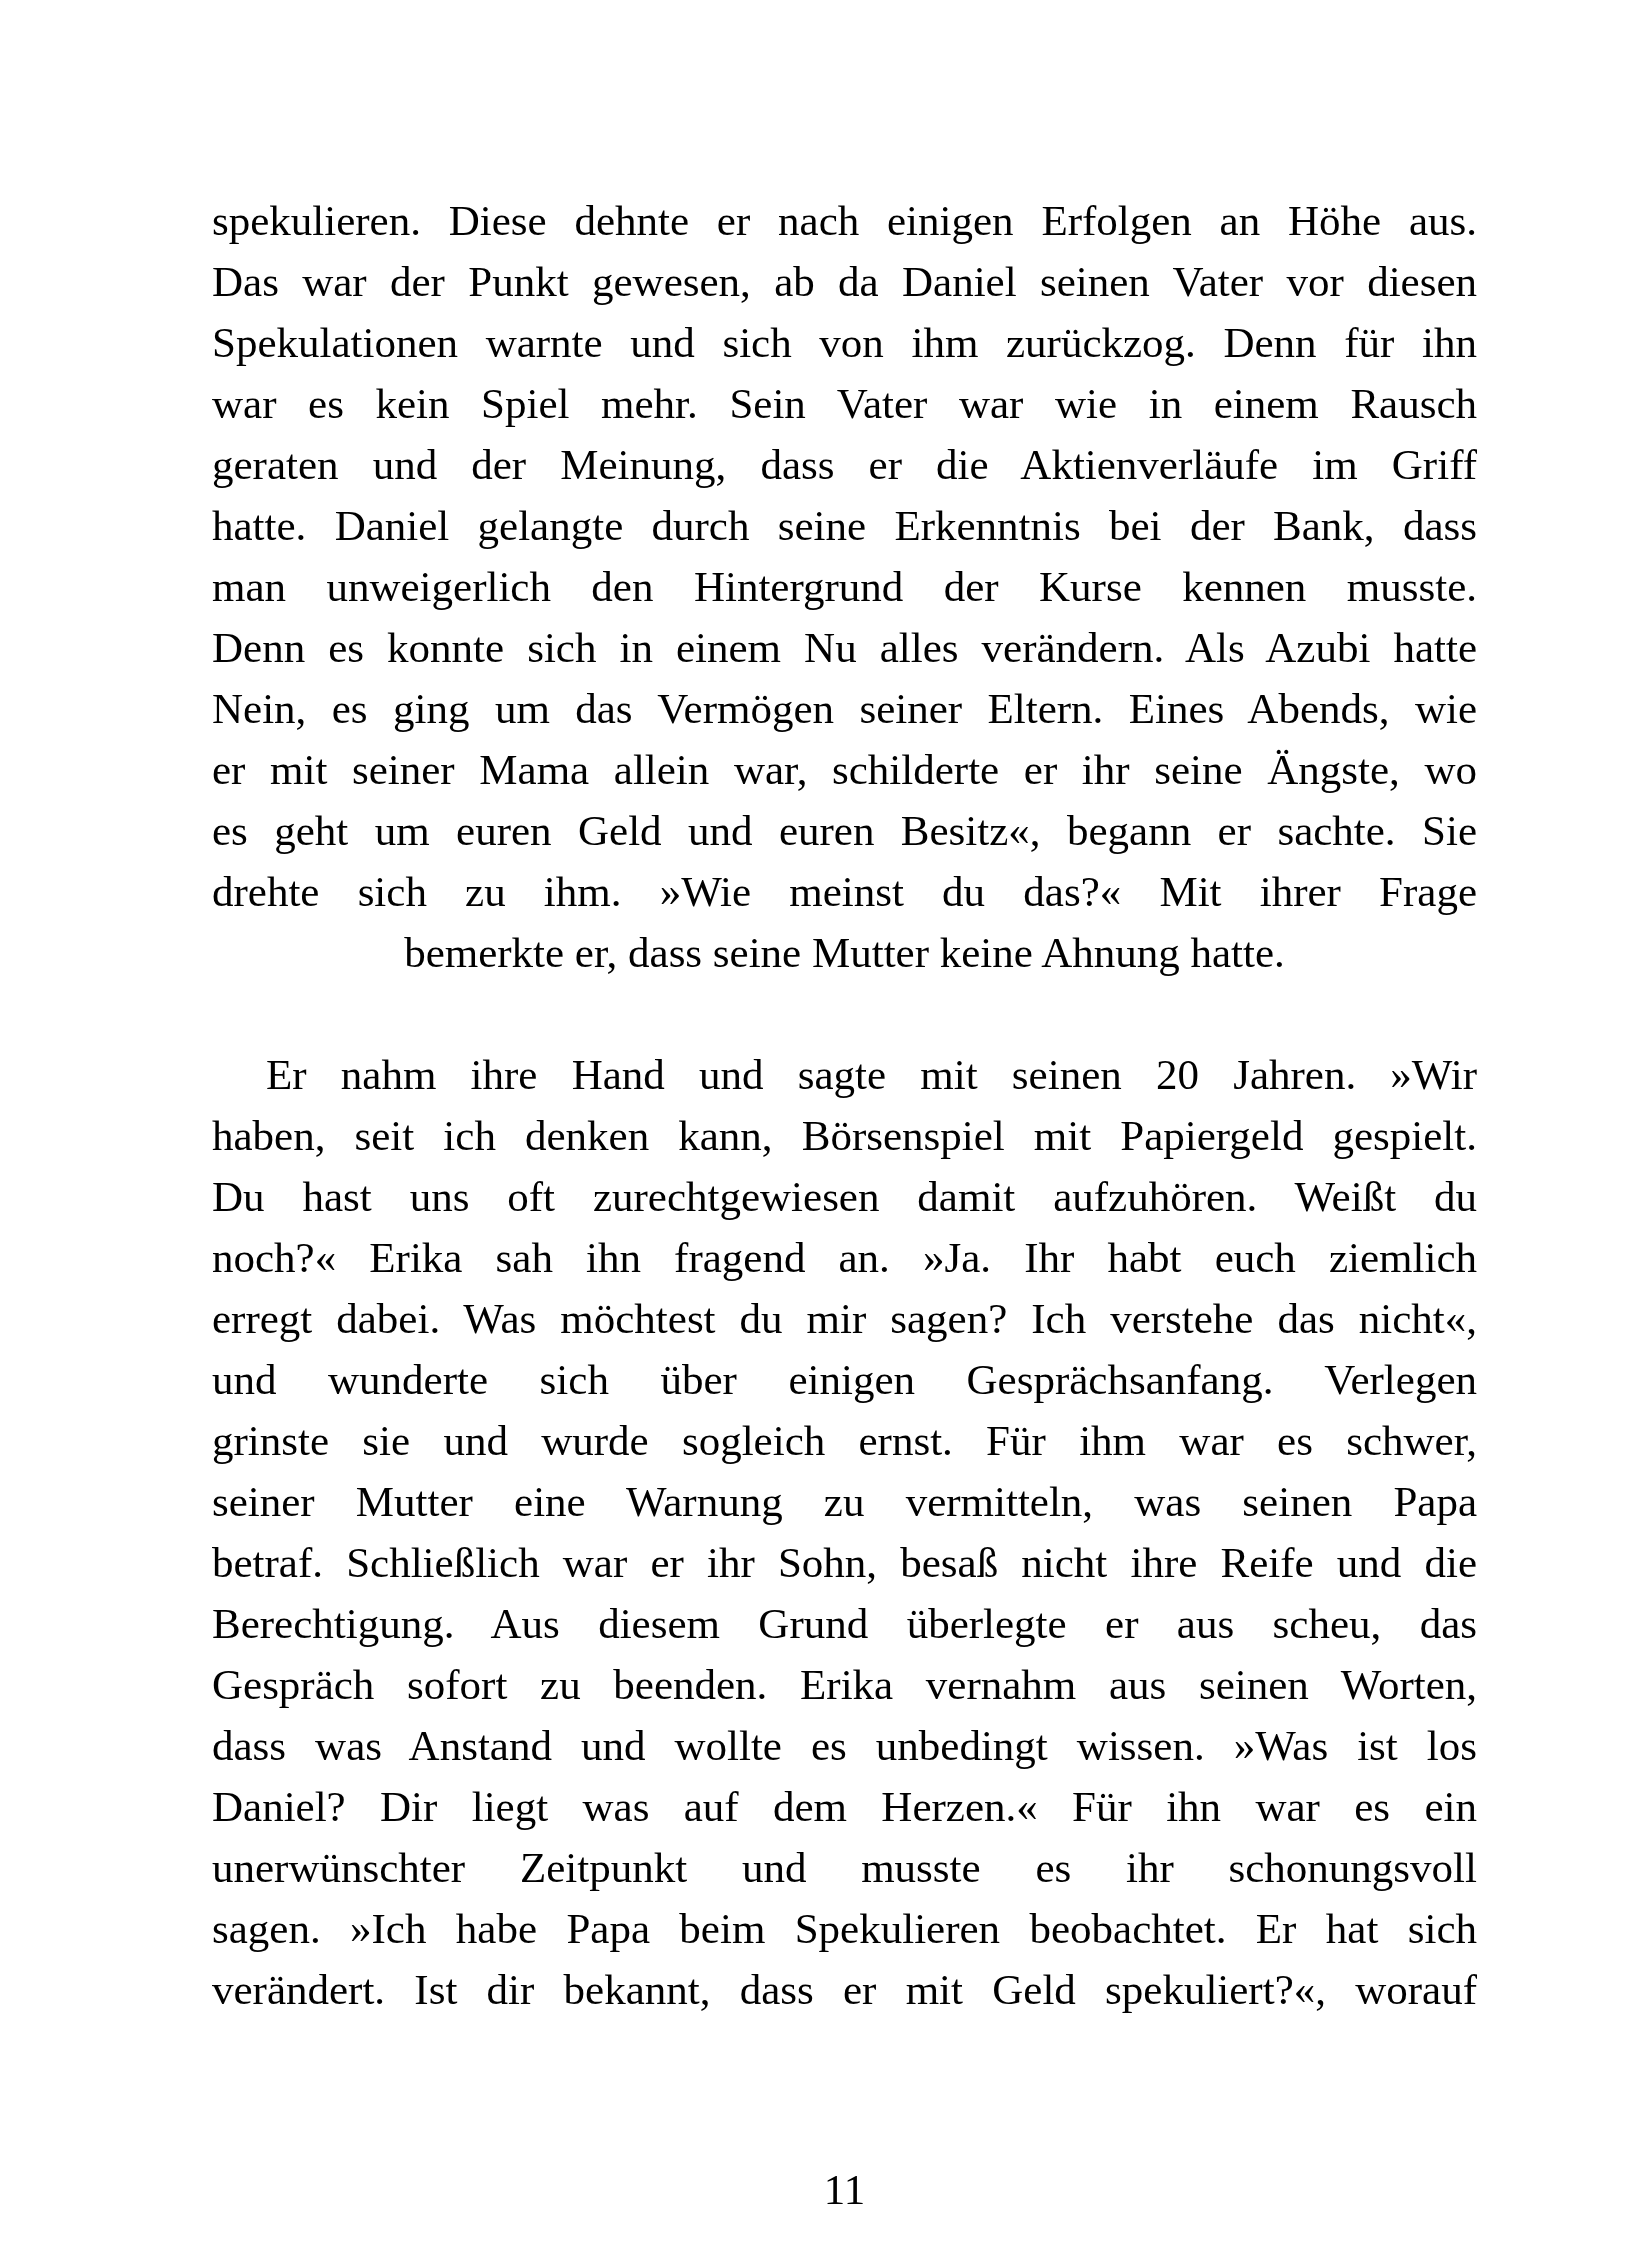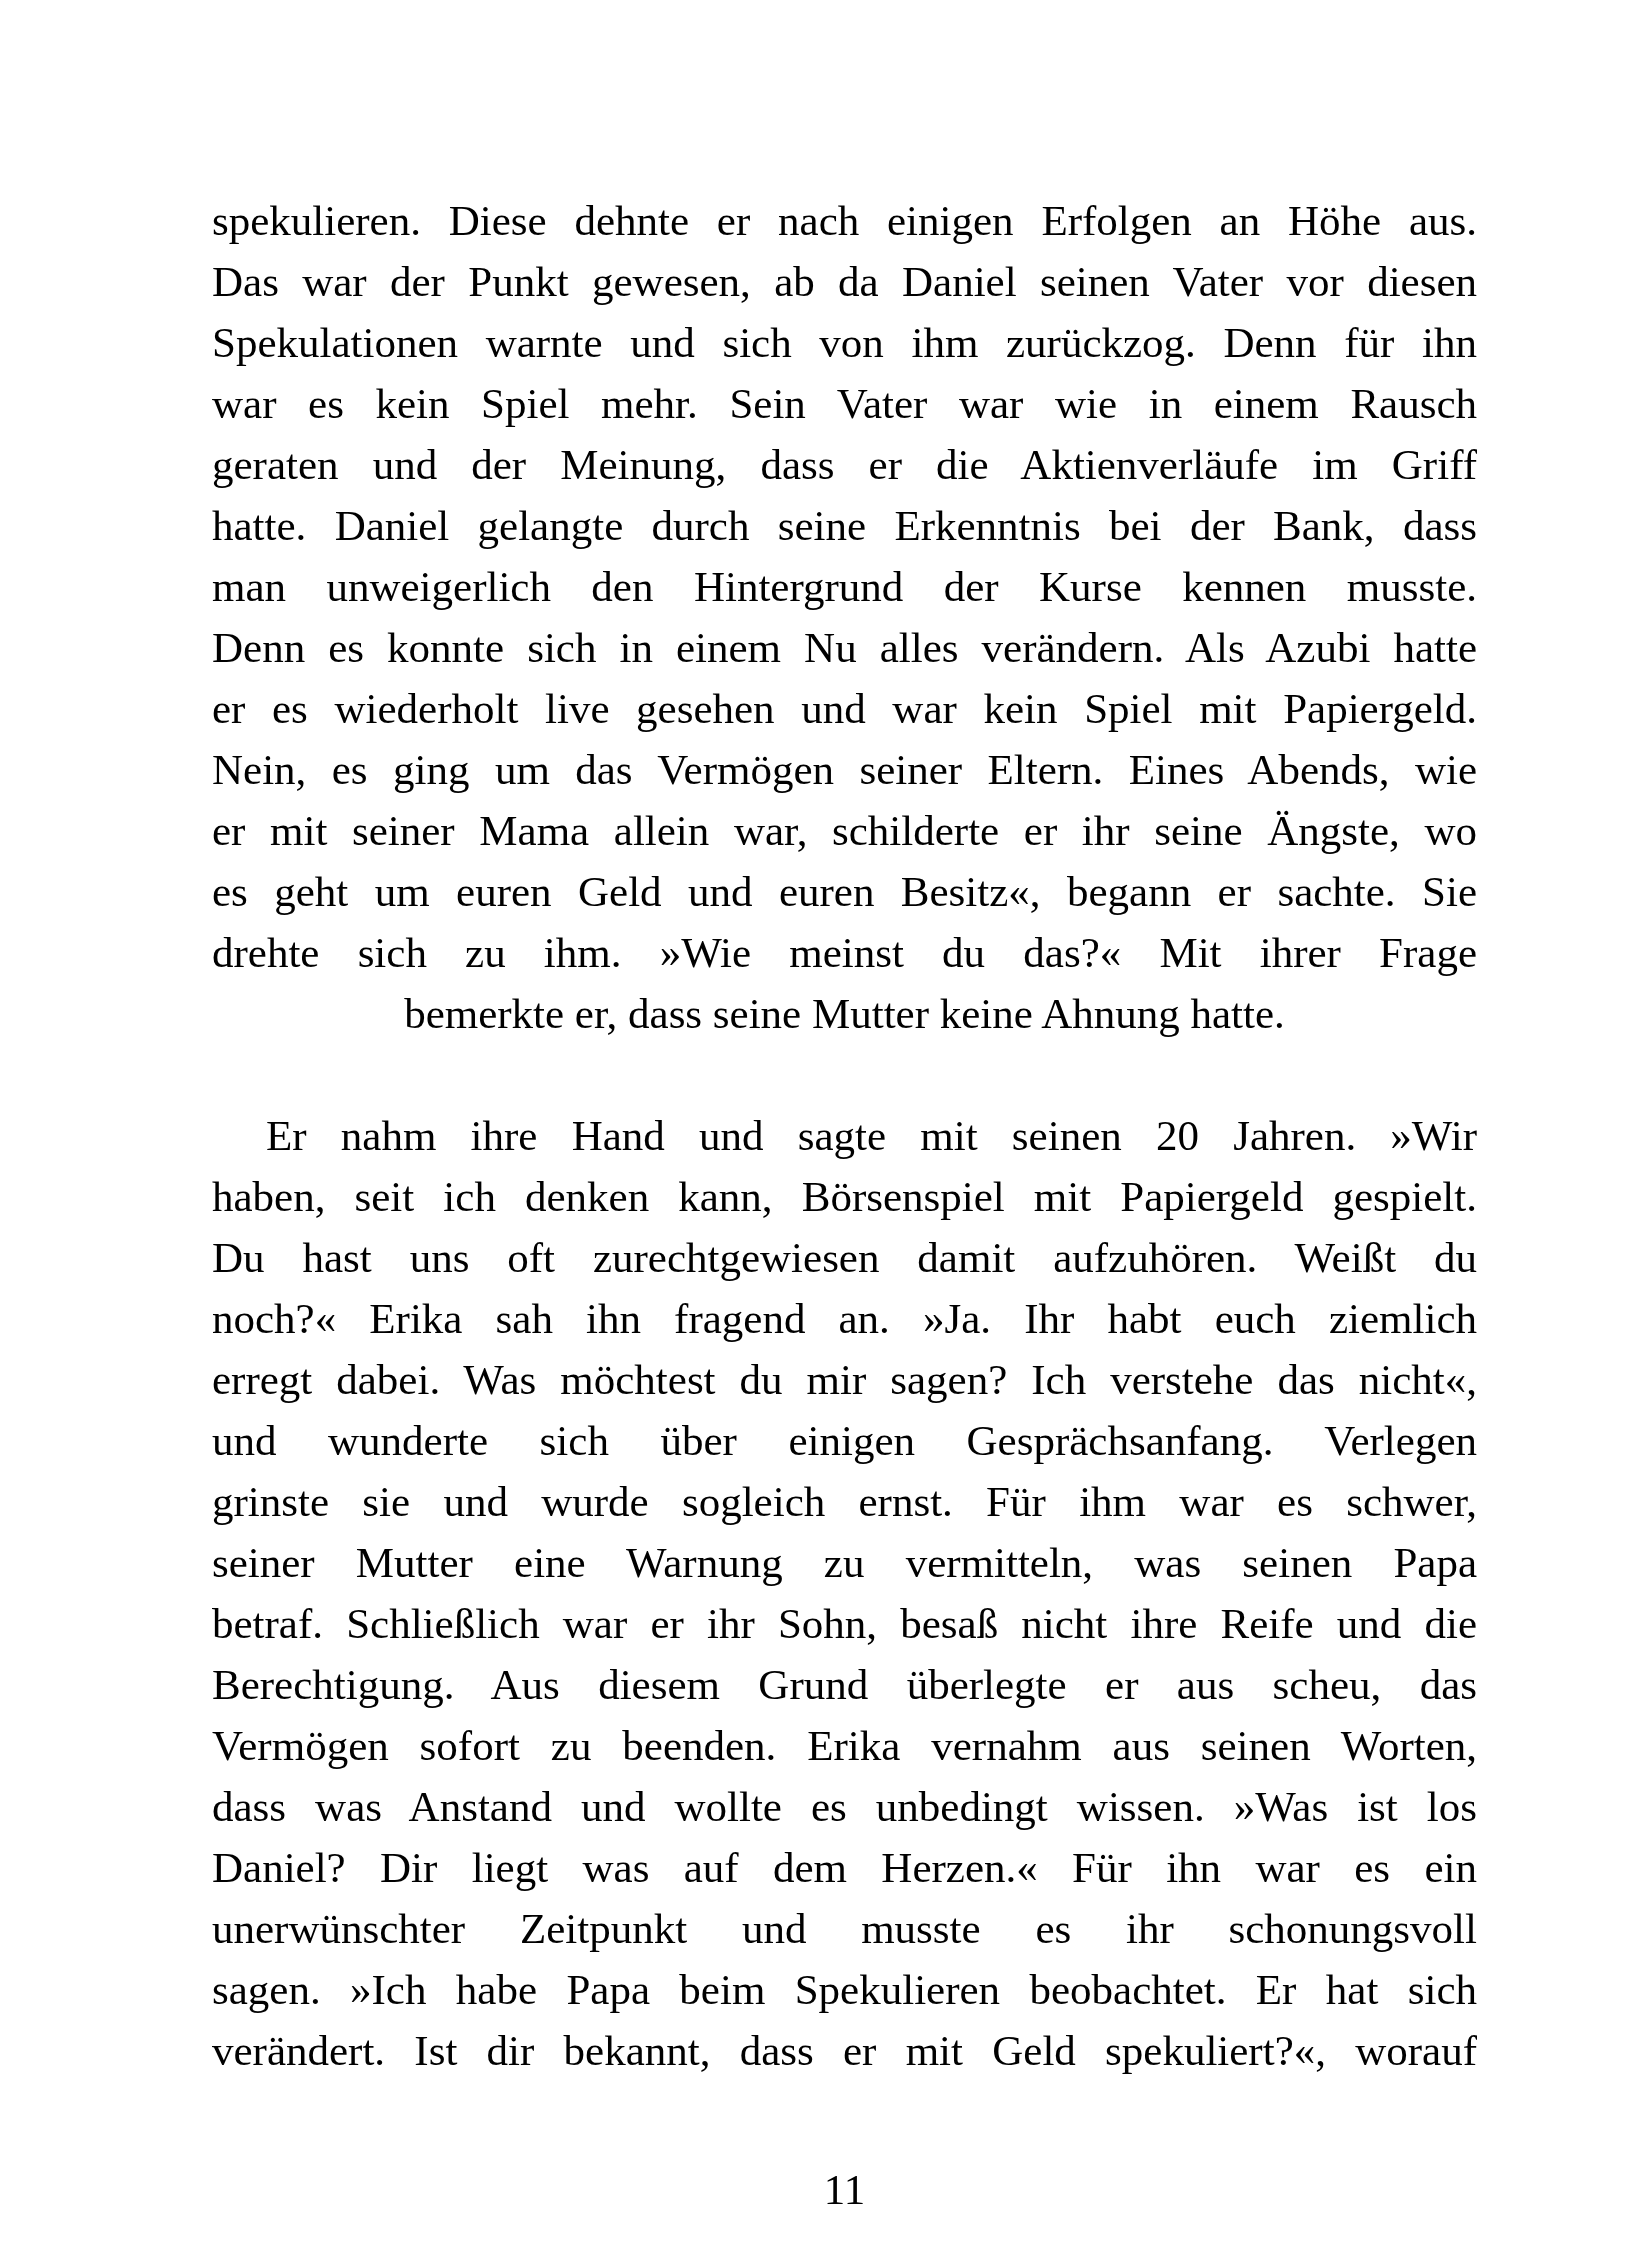--- a/index.html
+++ b/index.html
@@ -70,40 +70,39 @@
 
     <div class="para">
       <div class="line just">spekulieren. Diese dehnte er nach einigen Erfolgen an Höhe aus.</div>
       <div class="line just">Das war der Punkt gewesen, ab da Daniel seinen Vater vor diesen</div>
       <div class="line just">Spekulationen warnte und sich von ihm zurückzog. Denn für ihn</div>
       <div class="line just">war es kein Spiel mehr. Sein Vater war wie in einem Rausch</div>
       <div class="line just">geraten und der Meinung, dass er die Aktienverläufe im Griff</div>
       <div class="line just">hatte. Daniel gelangte durch seine Erkenntnis bei der Bank, dass</div>
       <div class="line just">man unweigerlich den Hintergrund der Kurse kennen musste.</div>
       <div class="line just">Denn es konnte sich in einem Nu alles verändern. Als Azubi hatte</div>
-      <div class="line just">er es wiederholt live gesehen und war kein Spiel mit Papiergeld.</div>
       <div class="line just">Nein, es ging um das Vermögen seiner Eltern. Eines Abends, wie</div>
       <div class="line just">er mit seiner Mama allein war, schilderte er ihr seine Ängste, wo</div>
       <div class="line just">es geht um euren Geld und euren Besitz«, begann er sachte. Sie</div>
       <div class="line just">drehte sich zu ihm. »Wie meinst du das?« Mit ihrer Frage</div>
       <div class="line left">bemerkte er, dass seine Mutter keine Ahnung hatte.</div>
     </div>
 
     <div class="para indent-first">
       <div class="line just">Er nahm ihre Hand und sagte mit seinen 20 Jahren. »Wir</div>
       <div class="line just">haben, seit ich denken kann, Börsenspiel mit Papiergeld gespielt.</div>
       <div class="line just">Du hast uns oft zurechtgewiesen damit aufzuhören. Weißt du</div>
       <div class="line just">noch?« Erika sah ihn fragend an. »Ja. Ihr habt euch ziemlich</div>
       <div class="line just">erregt dabei. Was möchtest du mir sagen? Ich verstehe das nicht«,</div>
       <div class="line just">und wunderte sich über einigen Gesprächsanfang. Verlegen</div>
       <div class="line just">grinste sie und wurde sogleich ernst. Für ihm war es schwer,</div>
       <div class="line just">seiner Mutter eine Warnung zu vermitteln, was seinen Papa</div>
       <div class="line just">betraf. Schließlich war er ihr Sohn, besaß nicht ihre Reife und die</div>
       <div class="line just">Berechtigung. Aus diesem Grund überlegte er aus scheu, das</div>
-      <div class="line just">Vermögen sofort zu beenden. Erika vernahm aus seinen Worten,</div>
+      <div class="line just">Gespräch sofort zu beenden. Erika vernahm aus seinen Worten,</div>
       <div class="line just">dass was Anstand und wollte es unbedingt wissen. »Was ist los</div>
       <div class="line just">Daniel? Dir liegt was auf dem Herzen.« Für ihn war es ein</div>
       <div class="line just">unerwünschter Zeitpunkt und musste es ihr schonungsvoll</div>
       <div class="line just">sagen. »Ich habe Papa beim Spekulieren beobachtet. Er hat sich</div>
       <div class="line just">verändert. Ist dir bekannt, dass er mit Geld spekuliert?«, worauf</div>
     </div>
 
   </div>
 
   <div class="page-number">11</div>

